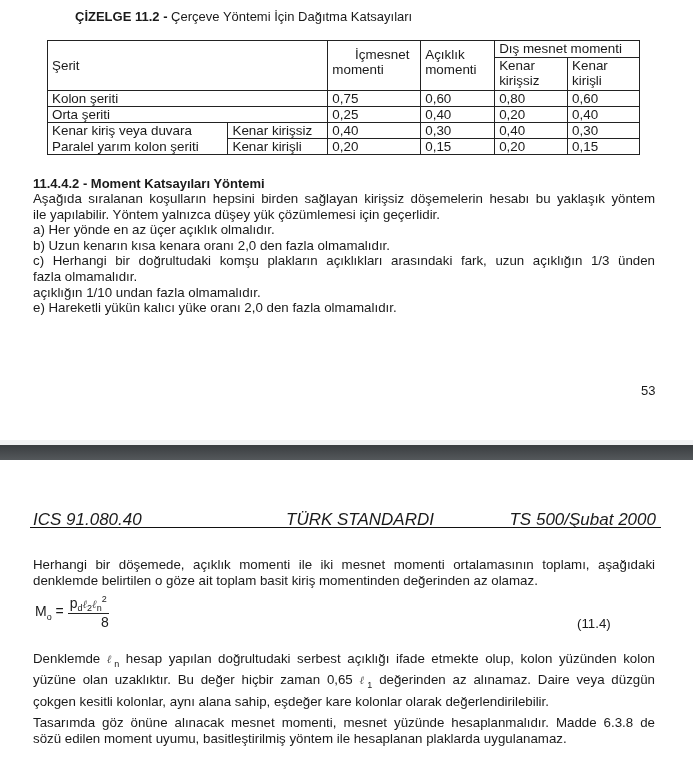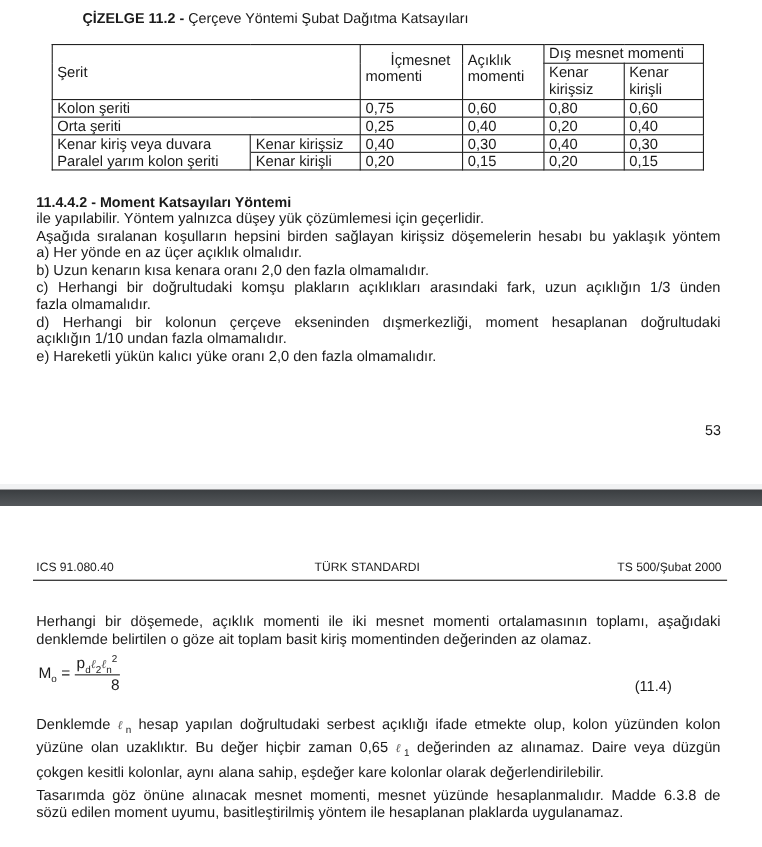--- a/index.html
+++ b/index.html
@@ -28,21 +28,21 @@
   .p1 { left: 33px; top: 191px; width: 622px; }
   .line { display: block; }
   .jl { text-align: justify; text-align-last: justify; }
 
   .pagenum { left: 641px; top: 383px; font-size: 13px; }
 
   .gap-light { left: 0; top: 440px; width: 693px; height: 5px; background: #f1f2f3; }
   .gap-dark { left: 0; top: 445px; width: 693px; height: 15px;
     background: linear-gradient(#3a3d40, #54585b); }
 
-  .hdr { top: 510px; font-size: 11px; }
+  .hdr { top: 510px; font-size: 17px; font-style: italic; }
   .hdr-left { left: 33px; }
   .hdr-center { left: 286px; }
   .hdr-right { right: 37px; }
   .hdr-line { left: 30px; top: 527px; width: 631px; height: 1px; background: #111; }
 
   .p2 { left: 33px; top: 557px; width: 622px; }
   .formula { left: 35px; top: 594px; font-size: 14px; }
   .eqnum { left: 577px; top: 616px; font-size: 13.3px; text-align: center; }
   .p3 { left: 33px; top: 651px; width: 622px; }
   .p4 { left: 33px; top: 715px; width: 622px; }
@@ -51,21 +51,21 @@
   .frac .num { display: block; border-bottom: 1px solid #222; padding: 0 2px; font-size: 14px; }
   .frac .den { display: block; font-size: 14px; }
   sub, sup { font-size: 9px; }
   .ell { font-style: italic; font-family: "DejaVu Serif", serif; font-size: 11px; color: #555; }
 </style>
 </head>
 <body>
 
 <div class="abs caption">
   <b>ÇİZELGE 11.2 -</b>
-  <span>Çerçeve Yöntemi Şubat Dağıtma Katsayıları</span>
+  <span>Çerçeve Yöntemi İçin Dağıtma Katsayıları</span>
 </div>
 
 <table class="tbl">
   <colgroup>
     <col style="width:181px">
       <col style="width:100px">
       <col style="width:93px">
     <col style="width:74px">
       <col style="width:73px">
       <col style="width:72px">
@@ -125,27 +125,26 @@
     <td>0,15</td>
     <td>0,20</td>
     <td>0,15</td>
   </tr>
 </tbody>
   </table>
 
 <div class="abs sec-title">11.4.4.2 - Moment Katsayıları Yöntemi</div>
 
 <div class="abs body-text p1">
+  <span class="line jl">Aşağıda sıralanan koşulların hepsini birden sağlayan kirişsiz döşemelerin hesabı bu yaklaşık yöntem</span>
   <span class="line">ile yapılabilir. Yöntem yalnızca düşey yük çözümlemesi için geçerlidir.</span>
-  <span class="line jl">Aşağıda sıralanan koşulların hepsini birden sağlayan kirişsiz döşemelerin hesabı bu yaklaşık yöntem</span>
   <span class="line">a)   Her yönde en az üçer açıklık olmalıdır.</span>
   <span class="line">b)   Uzun kenarın kısa kenara oranı 2,0 den fazla olmamalıdır.</span>
   <span class="line jl">c)   Herhangi bir doğrultudaki komşu plakların açıklıkları arasındaki fark, uzun açıklığın 1/3 ünden</span>
   <span class="line">fazla olmamalıdır.</span>
-  <span class="line jl">d)   Herhangi bir kolonun çerçeve ekseninden dışmerkezliği, moment hesaplanan doğrultudaki</span>
   <span class="line">açıklığın 1/10 undan fazla olmamalıdır.</span>
   <span class="line">e)   Hareketli yükün kalıcı yüke oranı 2,0 den fazla olmamalıdır.</span>
 </div>
 
 <div class="abs pagenum">53</div>
 
 <div class="abs gap-light"></div>
 <div class="abs gap-dark"></div>
 
 <div class="abs hdr hdr-left">ICS 91.080.40</div>

